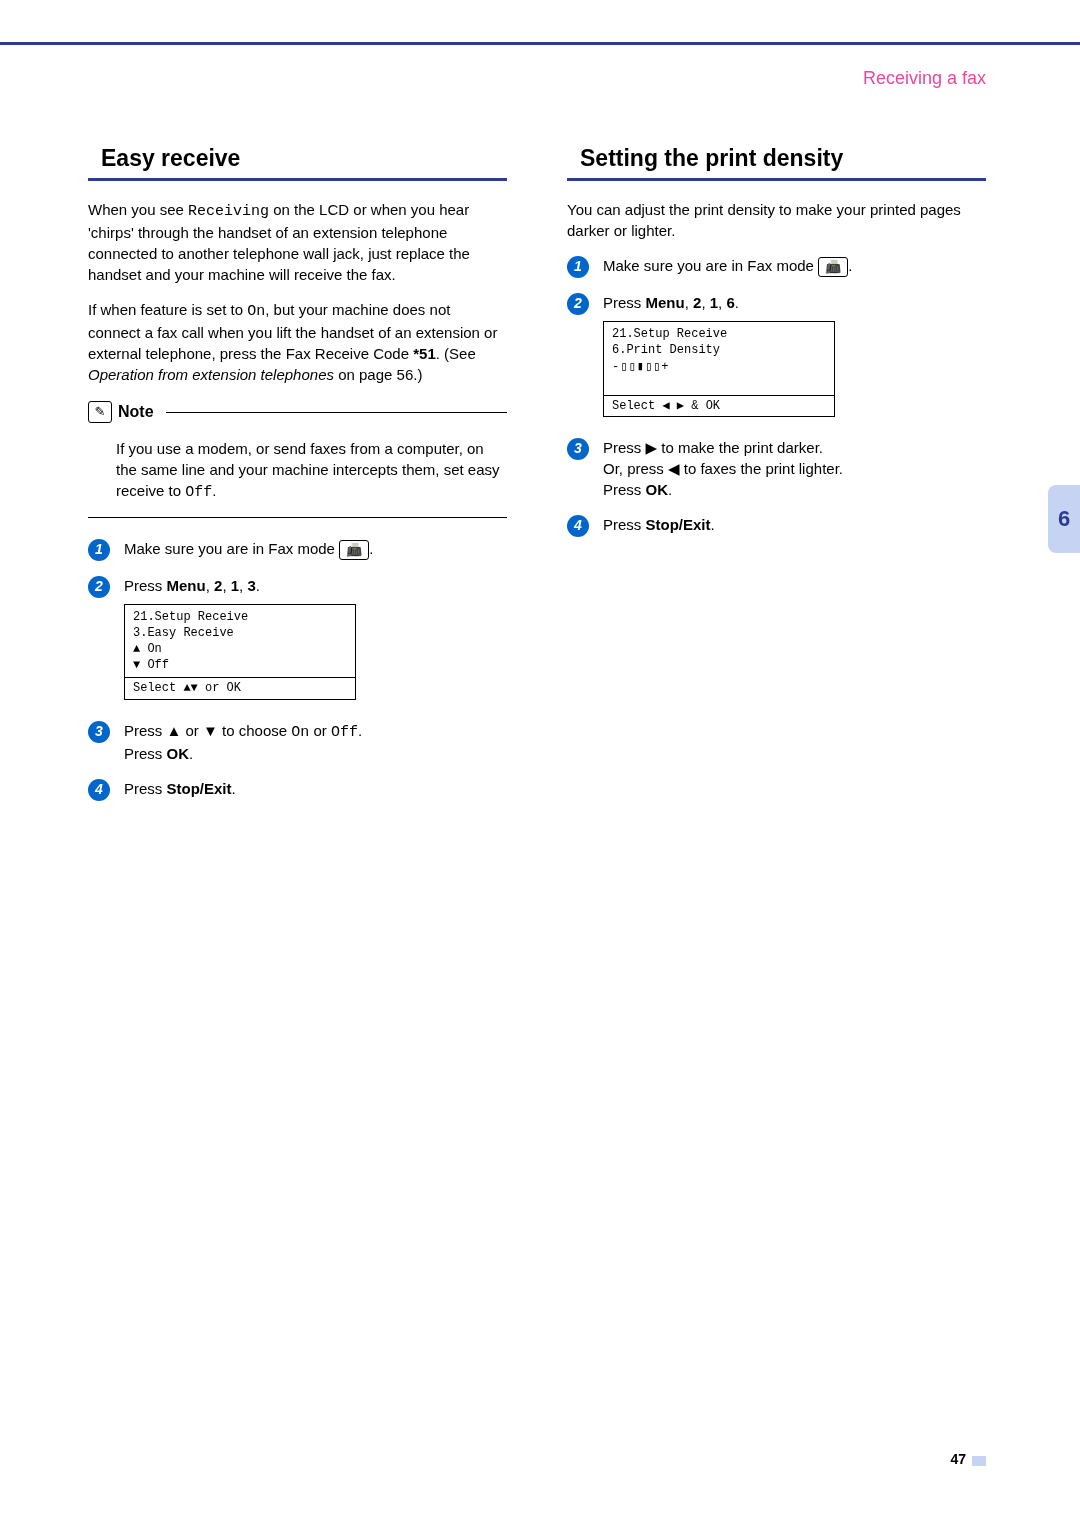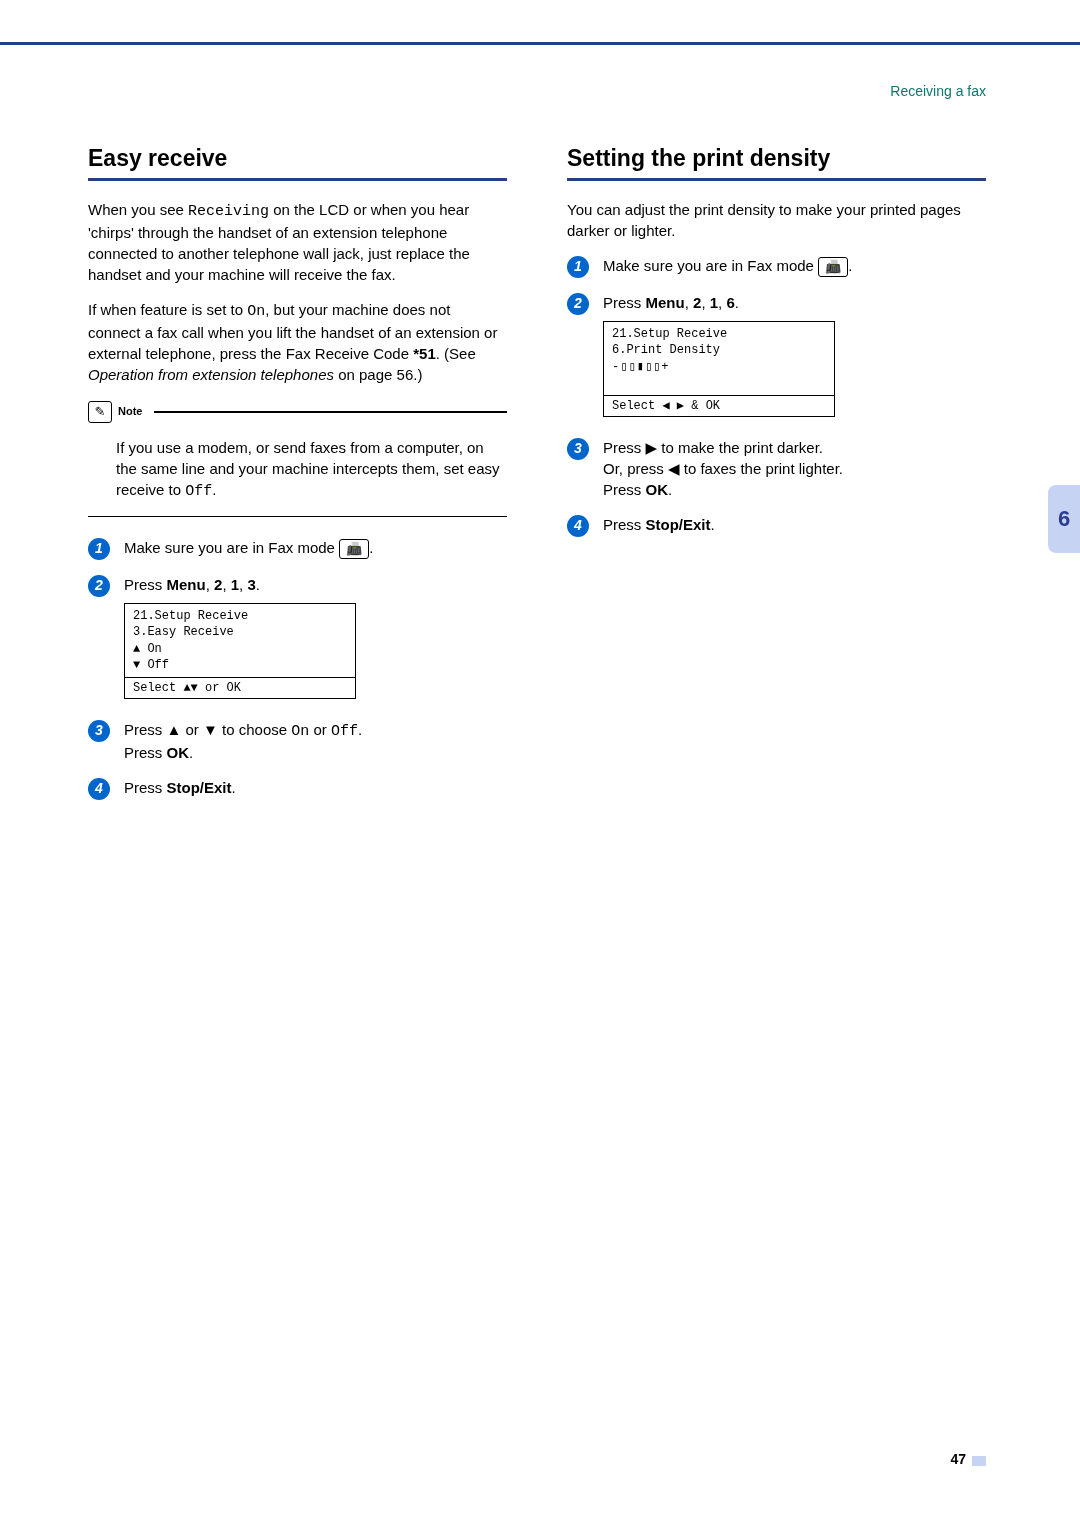--- a/index.html
+++ b/index.html
@@ -19,41 +19,41 @@
   .topbar {
     position: absolute;
     top: 42px;
     left: 0;
     right: 0;
     height: 3px;
     background: #2a3e8f;
   }
   .header-text {
     position: absolute;
-    top: 82px;
+    top: 66px;
     right: 94px;
-    font-size: 14px;
-    color: #0f766e;
+    font-size: 18px;
+    color: #ec4899;
   }
   .content {
     position: absolute;
     top: 142px;
     left: 88px;
     right: 94px;
     display: flex;
     gap: 60px;
   }
   .col {
     flex: 1;
     min-width: 0;
   }
   h2.section {
     font-size: 23px;
     font-weight: bold;
-    margin: 0 0 4px 0;
+    margin: 0 0 4px 13px;
   }
   .rule {
     height: 3px;
     background: #2a3e8f;
     margin: 0 0 18px 0;
   }
   p {
     margin: 0 0 14px 0;
   }
   .mono {
@@ -121,21 +121,21 @@
     border: 1.5px solid #000;
     border-radius: 3px;
     width: 22px;
     height: 20px;
     display: inline-flex;
     align-items: center;
     justify-content: center;
     font-size: 13px;
   }
   .note-head b {
-    font-size: 11px;
+    font-size: 16px;
   }
   .note-head .line {
     flex: 1;
     height: 1.5px;
     background: #000;
     margin-left: 6px;
   }
   .note-body {
     padding: 8px 0 14px 28px;
     border-bottom: 1.5px solid #000;

